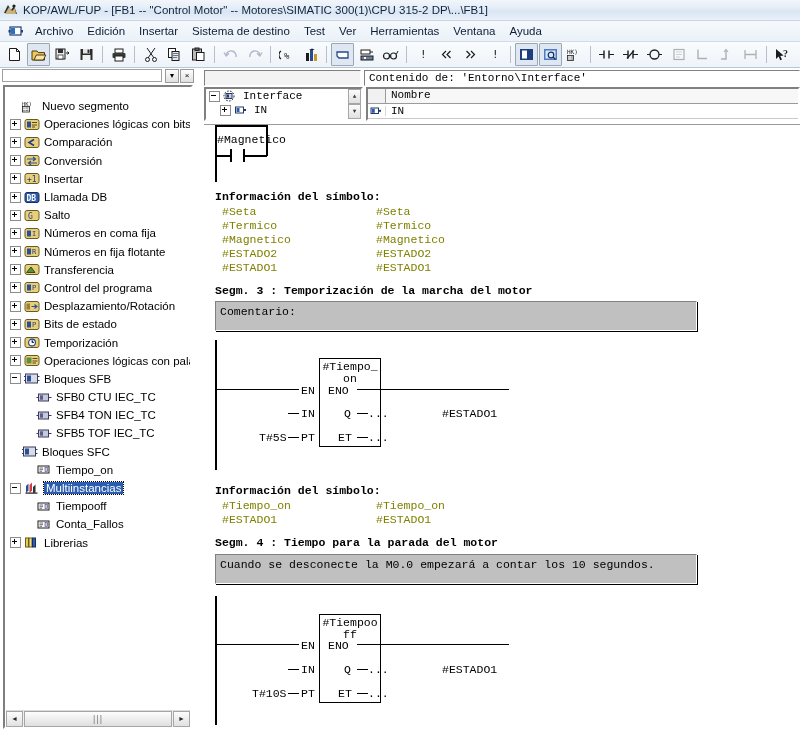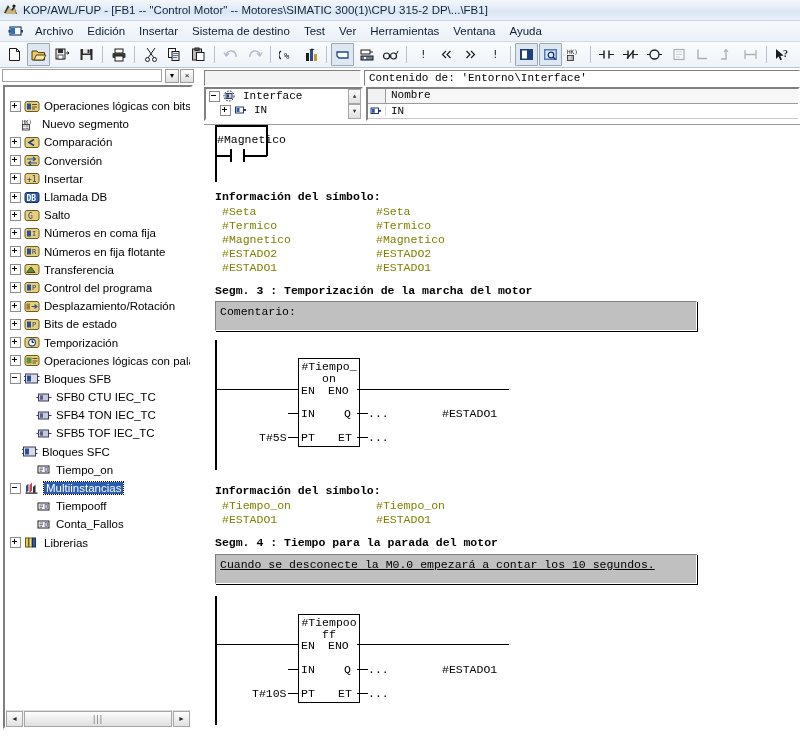--- a/index.html
+++ b/index.html
@@ -181,21 +181,21 @@
   .symhdr{position:absolute;font-weight:bold;white-space:nowrap;color:#000;}
   .sym{position:absolute;white-space:nowrap;color:#808000;}
   .segtitle{position:absolute;white-space:nowrap;font-weight:bold;color:#000;}
   .cmtbox{
     position:absolute;background:#c0c0c0;
     border:1px solid;border-color:#808080 #ffffff #ffffff #808080;
     box-shadow:1px 1px 0 #000;
     padding:3px 4px;white-space:nowrap;color:#000;
   }
   .fbox{
-    position:absolute;border:1.5px solid #000;background:#fff;
+    position:absolute;border:1.5px solid #000;background:#fff;margin-left:21px;
   }
   .fbox .fname{
     position:absolute;left:0;right:0;top:2px;text-align:center;line-height:12px;white-space:pre-line;
   }
   .pinL{position:absolute;white-space:nowrap}
   .pinR{position:absolute;white-space:nowrap;text-align:right}
   .lbl{position:absolute;white-space:nowrap}
 </style>
 </head>
 <body>
@@ -443,38 +443,38 @@
     <div id="leftTopBar">
       <div class="combo"></div>
       <div class="sqbtn">▾</div>
       <div class="sqbtn">×</div>
     </div>
 
     <div id="treeFrame">
       <div id="treeInner">
         <div id="treeList">
             <div class="trow">
-              <span class="exp plus"></span>
-              <span class="ticon"><svg width="16" height="13" viewBox="0 0 16 13">
-                  <rect x="1" y="1.5" width="14" height="10" rx="2" fill="#e8cf7a" stroke="#6b5a20"></rect>
-                  <rect x="3" y="3.5" width="4" height="6" fill="#2a4f96"></rect>
-                  <path d="M8 4.5h5M8 7h5M8 9h3" stroke="#4a3d14" stroke-width=".9"></path>
-                </svg></span>
-              <span class="tlabel">Operaciones lógicas con bits</span>
-            </div>
-            <div class="trow">
               <span class="dots"></span>
               <span class="ticon"><svg width="16" height="13" viewBox="0 0 16 13">
                   <text x="0" y="5.5" font-size="5.5" font-family="monospace" fill="#1c1c1c">HK)</text>
                   <rect x="0.5" y="6.5" width="7" height="5.5" fill="#fff" stroke="#1c1c1c" stroke-width=".8"></rect>
                   <circle cx="2" cy="8" r=".6" fill="#1c1c1c"></circle>
                   <circle cx="2" cy="10.3" r=".6" fill="#1c1c1c"></circle>
                   <path d="M3.5 8h3M3.5 10.3h3" stroke="#1c1c1c" stroke-width=".7"></path>
                 </svg></span>
               <span class="tlabel">Nuevo segmento</span>
+            </div>
+            <div class="trow">
+              <span class="exp plus"></span>
+              <span class="ticon"><svg width="16" height="13" viewBox="0 0 16 13">
+                  <rect x="1" y="1.5" width="14" height="10" rx="2" fill="#e8cf7a" stroke="#6b5a20"></rect>
+                  <rect x="3" y="3.5" width="4" height="6" fill="#2a4f96"></rect>
+                  <path d="M8 4.5h5M8 7h5M8 9h3" stroke="#4a3d14" stroke-width=".9"></path>
+                </svg></span>
+              <span class="tlabel">Operaciones lógicas con bits</span>
             </div>
             <div class="trow">
               <span class="exp plus"></span>
               <span class="ticon"><svg width="16" height="13" viewBox="0 0 16 13">
                   <rect x="1" y="1.5" width="14" height="10" rx="2" fill="#e8cf7a" stroke="#6b5a20"></rect>
                   <path d="M10 3.5 L5 6.5 L10 9.5" fill="none" stroke="#1f3f80" stroke-width="1.6"></path>
                 </svg></span>
               <span class="tlabel">Comparación</span>
             </div>
             <div class="trow">
@@ -788,21 +788,21 @@
         <div class="netline" style="left:153px;top:312px;width:11px;height:1px;"></div>
         <div class="lbl" style="left:164px;top:306px;">...</div>
 
         <div class="symhdr" style="left:11px;top:359px;">Información del símbolo:</div>
         <div class="sym" style="left:18px;top:374px;">#Tiempo_on</div>
         <div class="sym" style="left:18px;top:388px;">#ESTADO1</div>
         <div class="sym" style="left:172px;top:374px;">#Tiempo_on</div>
         <div class="sym" style="left:172px;top:388px;">#ESTADO1</div>
 
         <div class="segtitle" style="left:11px;top:411px;">Segm. 4 : Tiempo para la parada del motor</div>
-        <div class="cmtbox" style="left:11px;top:429px;width:472px;height:22px;text-decoration:underline;">Cuando se desconecte la M0.0 empezará a contar los 10 segundos.</div>
+        <div class="cmtbox" style="left:11px;top:429px;width:472px;height:22px;">Cuando se desconecte la M0.0 empezará a contar los 10 segundos.</div>
 
         <div class="netline" style="left:11px;top:471px;width:1.5px;height:129px;"></div>
         <div class="netline" style="left:11px;top:519px;width:84px;height:1px;"></div>
         <div class="fbox" style="left:94px;top:489px;width:60px;height:87px;">
           <div class="fname">#Tiempoo
 ff</div>
         </div>
         <div class="pinL" style="left:97px;top:514px;">EN</div>
         <div class="pinR" style="left:124px;top:514px;">ENO</div>
         <div class="netline" style="left:153px;top:519px;width:152px;height:1px;"></div>

